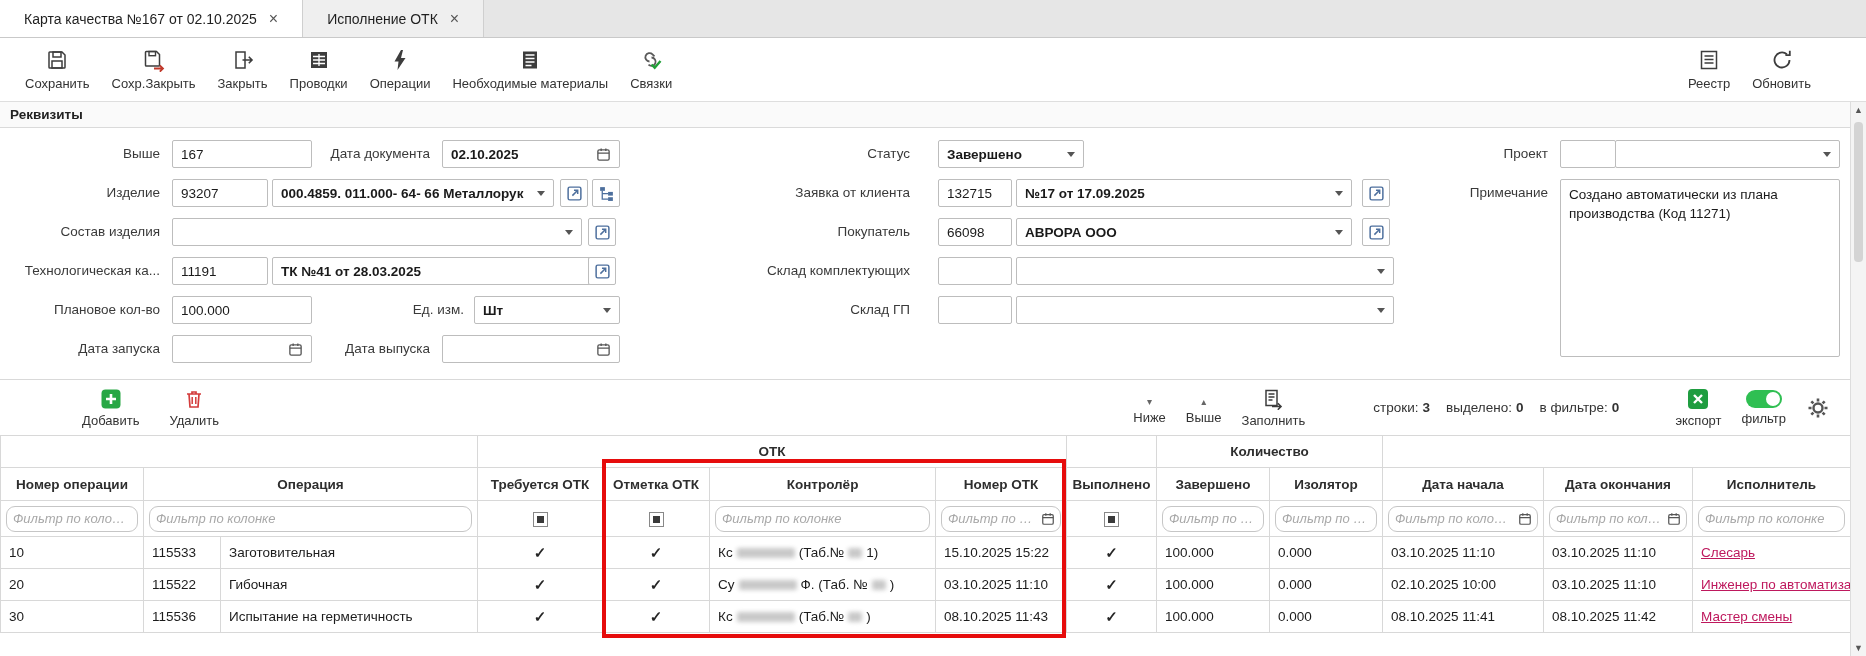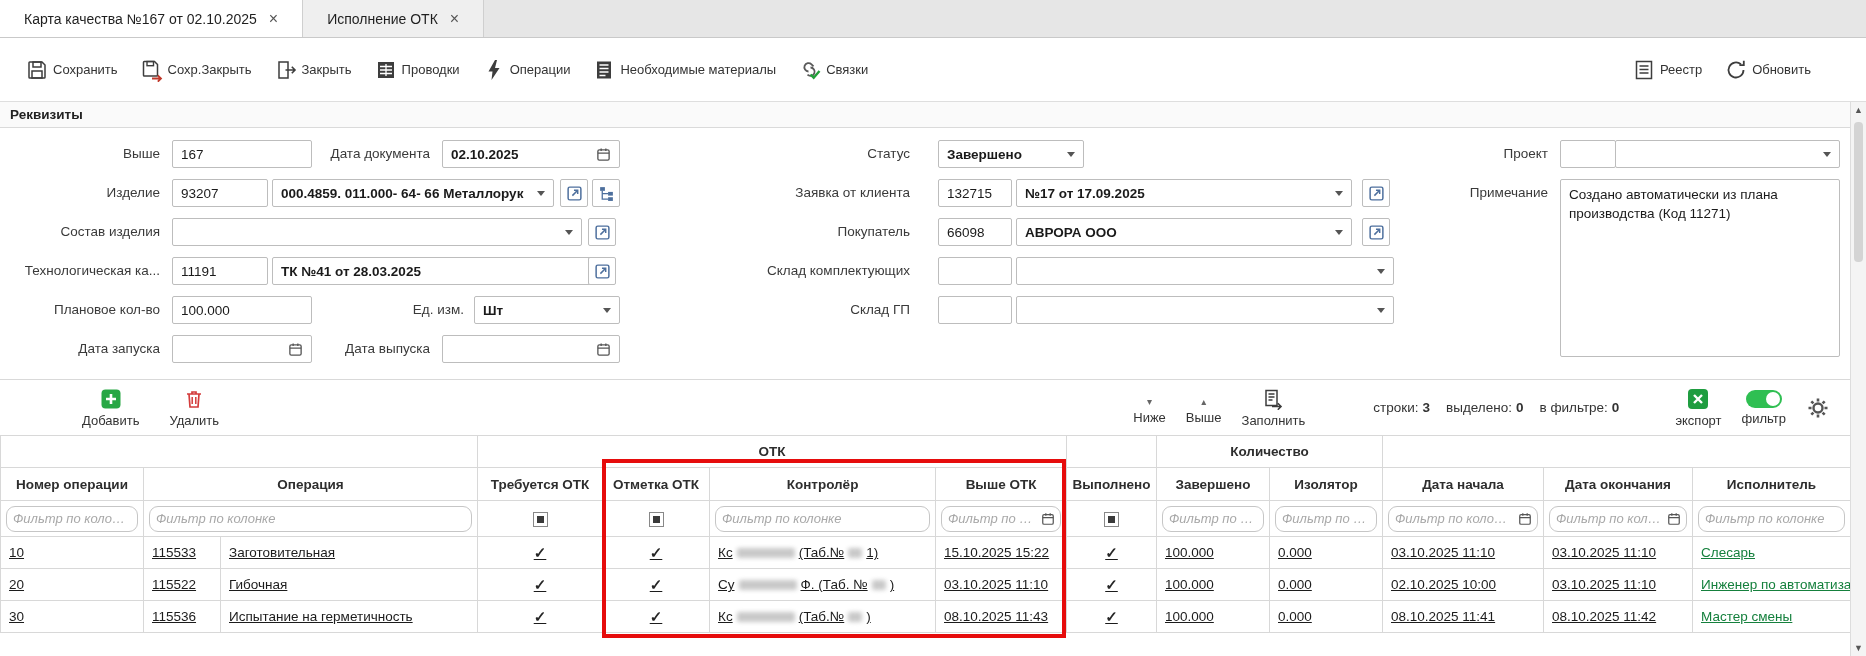--- a/index.html
+++ b/index.html
@@ -7,21 +7,21 @@
   .app { position:relative; width:1866px; height:656px; background:#fff; overflow:hidden; color:#222; font-size:14px; }
 
   
   .tabbar { height:38px; background:#e6e6e6; border-bottom:1px solid #c9c9c9; display:flex; align-items:stretch; }
   .tab { display:flex; align-items:center; gap:12px; padding:0 24px; font-size:14px; color:#1f1f1f; border-right:1px solid #cfcfcf; cursor:pointer; background:#efefef; }
   .tab.active { background:#fff; }
   .tab-x { color:#555; font-size:16px; line-height:1; }
 
   
   .toolbar { height:64px; display:flex; align-items:center; padding:0 14px; border-bottom:1px solid #dedede; background:#fff; }
-  .tbtn { display:flex; flex-direction:row; align-items:center; gap:4px; padding:4px 11px; cursor:pointer; }
+  .tbtn { display:flex; flex-direction:column; align-items:center; gap:4px; padding:4px 11px; cursor:pointer; }
   .tbtn svg { width:24px; height:24px; }
   .tlabel { font-size:13px; color:#333; white-space:nowrap; }
   .tb-right { margin-left:auto; display:flex; padding-right:30px; }
 
   
   .secbar { height:26px; display:flex; align-items:center; padding:0 10px; font-weight:bold; font-size:13.5px; color:#222; background:#fafafa; border-bottom:1px solid #dadada; }
 
   
   .form { position:relative; height:251px; background:#fff; }
   .lab { position:absolute; height:28px; line-height:28px; text-align:right; font-size:13.5px; color:#3a3a3a; white-space:nowrap; overflow:hidden; }
@@ -56,24 +56,24 @@
   .frow td { height:36px; }
   .fcell { padding:4px 5px; }
   .fcell.c { text-align:center; vertical-align:middle; }
   .flt { width:100%; height:26px; border:1px solid #c6c6c6; border-radius:9px; padding:0 6px; font-size:13px; font-family:inherit; color:#555; text-overflow:ellipsis; background:#fff; }
   .flt::placeholder { color:#a8a8a8; font-style:italic; }
   .fdate { position:relative; }
   .fdate .flt { padding-right:24px; }
   .fdate svg.cal { position:absolute; right:6px; top:50%; transform:translateY(-50%); width:14px; height:14px; margin:0; }
   .cbx { display:inline-block; width:15px; height:15px; border:1px solid #888; background:#fff; position:relative; vertical-align:middle; cursor:pointer; }
   .cbx::after { content:""; position:absolute; left:3px; top:3px; right:3px; bottom:3px; background:#3a3a3a; }
-  .drow td { height:32px; font-size:13.5px; color:#1c1c1c; padding:0 8px;text-decoration:underline; }
+  .drow td { height:32px; font-size:13.5px; color:#1c1c1c; padding:0 8px; }
   .drow td.c { text-align:center; padding:0; }
   .chk { font-size:15px; font-weight:700; color:#262626; }
-  .lnk { color:#15803d; text-decoration:underline; cursor:pointer; }
+  .lnk { color:#be185d; text-decoration:underline; cursor:pointer; }
   .redact { display:inline-block; height:10px; background:#c9c9c9; border-radius:2px; filter:blur(2px); margin:0 4px; vertical-align:middle; }
   .rlg { width:58px; } .rsm { width:14px; }
 
   
   .redbox { position:absolute; left:602px; top:459px; width:464px; height:179px; border:4px solid #e60c0c; z-index:6; pointer-events:none; }
   .vscroll { position:absolute; right:0; top:102px; bottom:0; width:16px; background:#f4f4f4; border-left:1px solid #ddd; z-index:7; }
   .sarr { position:absolute; top:3px; left:0; width:100%; text-align:center; font-size:9px; color:#555; cursor:pointer; }
   .sarr.sdown { top:auto; bottom:3px; }
   .sthumb { position:absolute; left:3px; top:20px; width:9px; height:140px; background:#d4d4d4; border-radius:4px; }
 </style>
@@ -387,21 +387,21 @@
         <td></td>
         <td colspan="2">Количество</td>
         <td colspan="3"></td>
       </tr>
       <tr class="hrow">
         <th>Номер операции</th>
         <th colspan="2">Операция</th>
         <th>Требуется ОТК</th>
         <th>Отметка ОТК</th>
         <th>Контролёр</th>
-        <th>Выше ОТК</th>
+        <th>Номер ОТК</th>
         <th>Выполнено</th>
         <th>Завершено</th>
         <th>Изолятор</th>
         <th>Дата начала</th>
         <th>Дата окончания</th>
         <th>Исполнитель</th>
       </tr>
       <tr class="frow">
         <td class="fcell"><input class="flt" placeholder="Фильтр по колонке" style=""></td>
         <td class="fcell" colspan="2"><input class="flt" placeholder="Фильтр по колонке" style=""></td>

